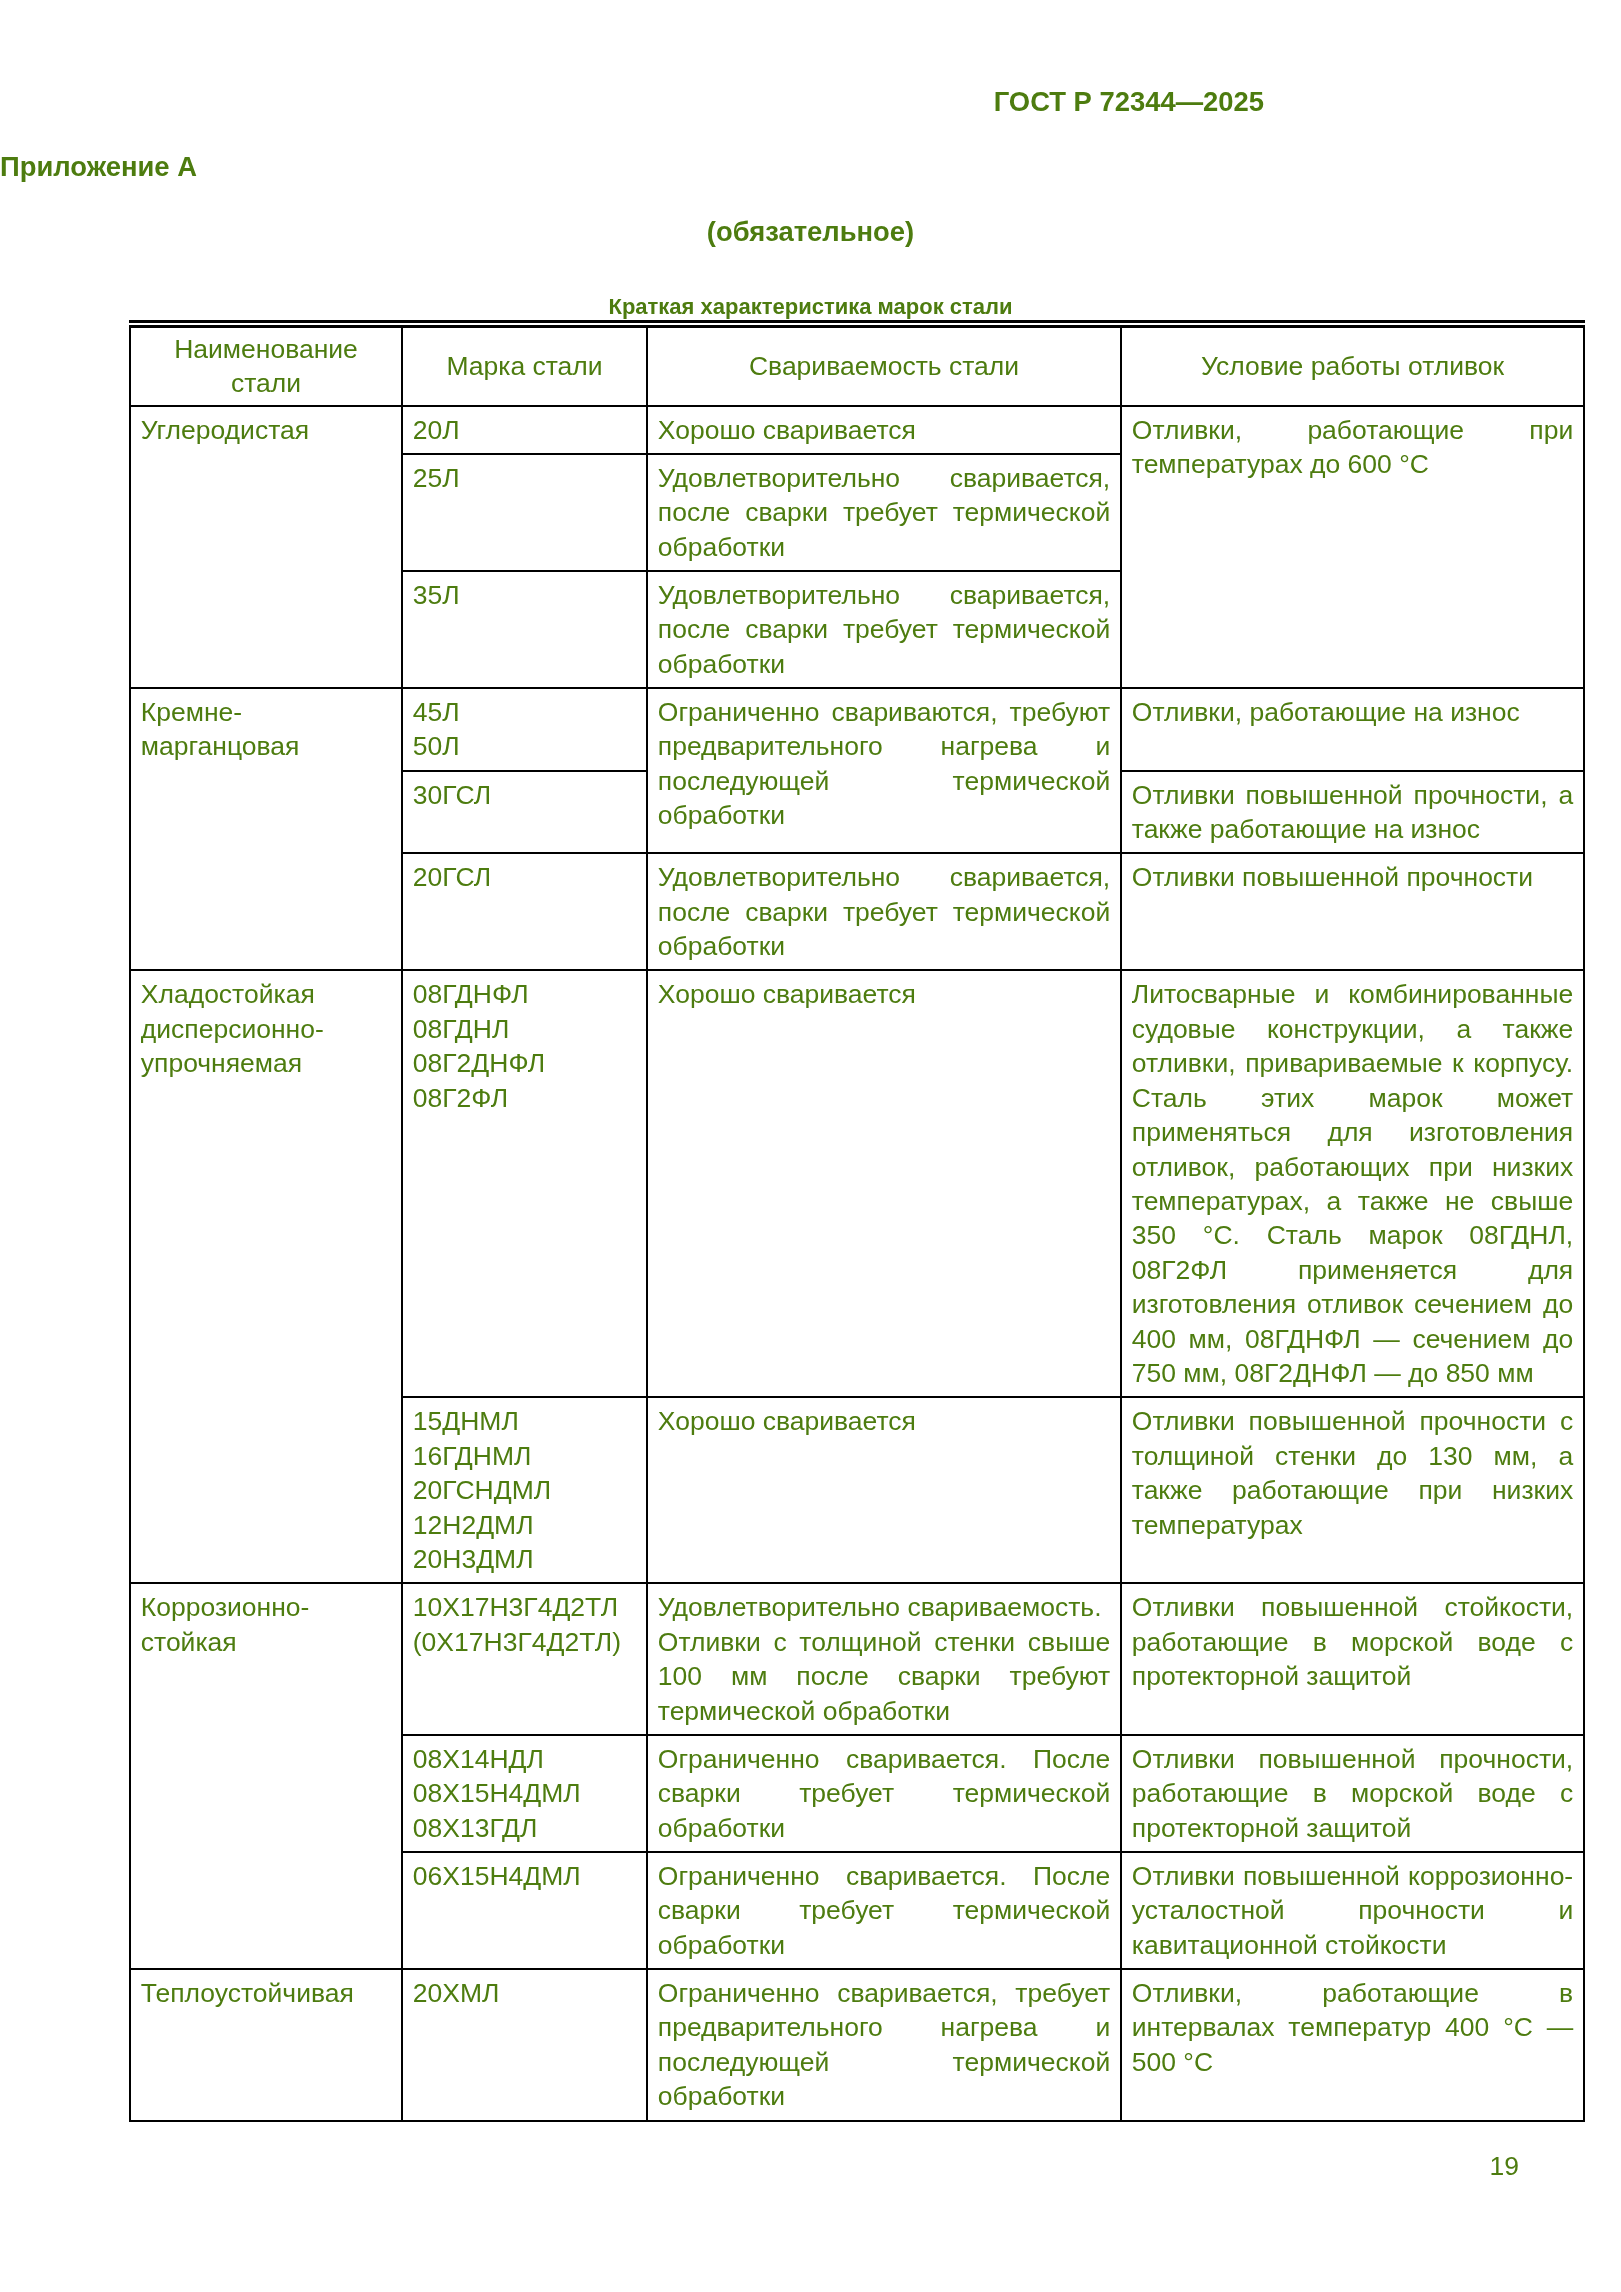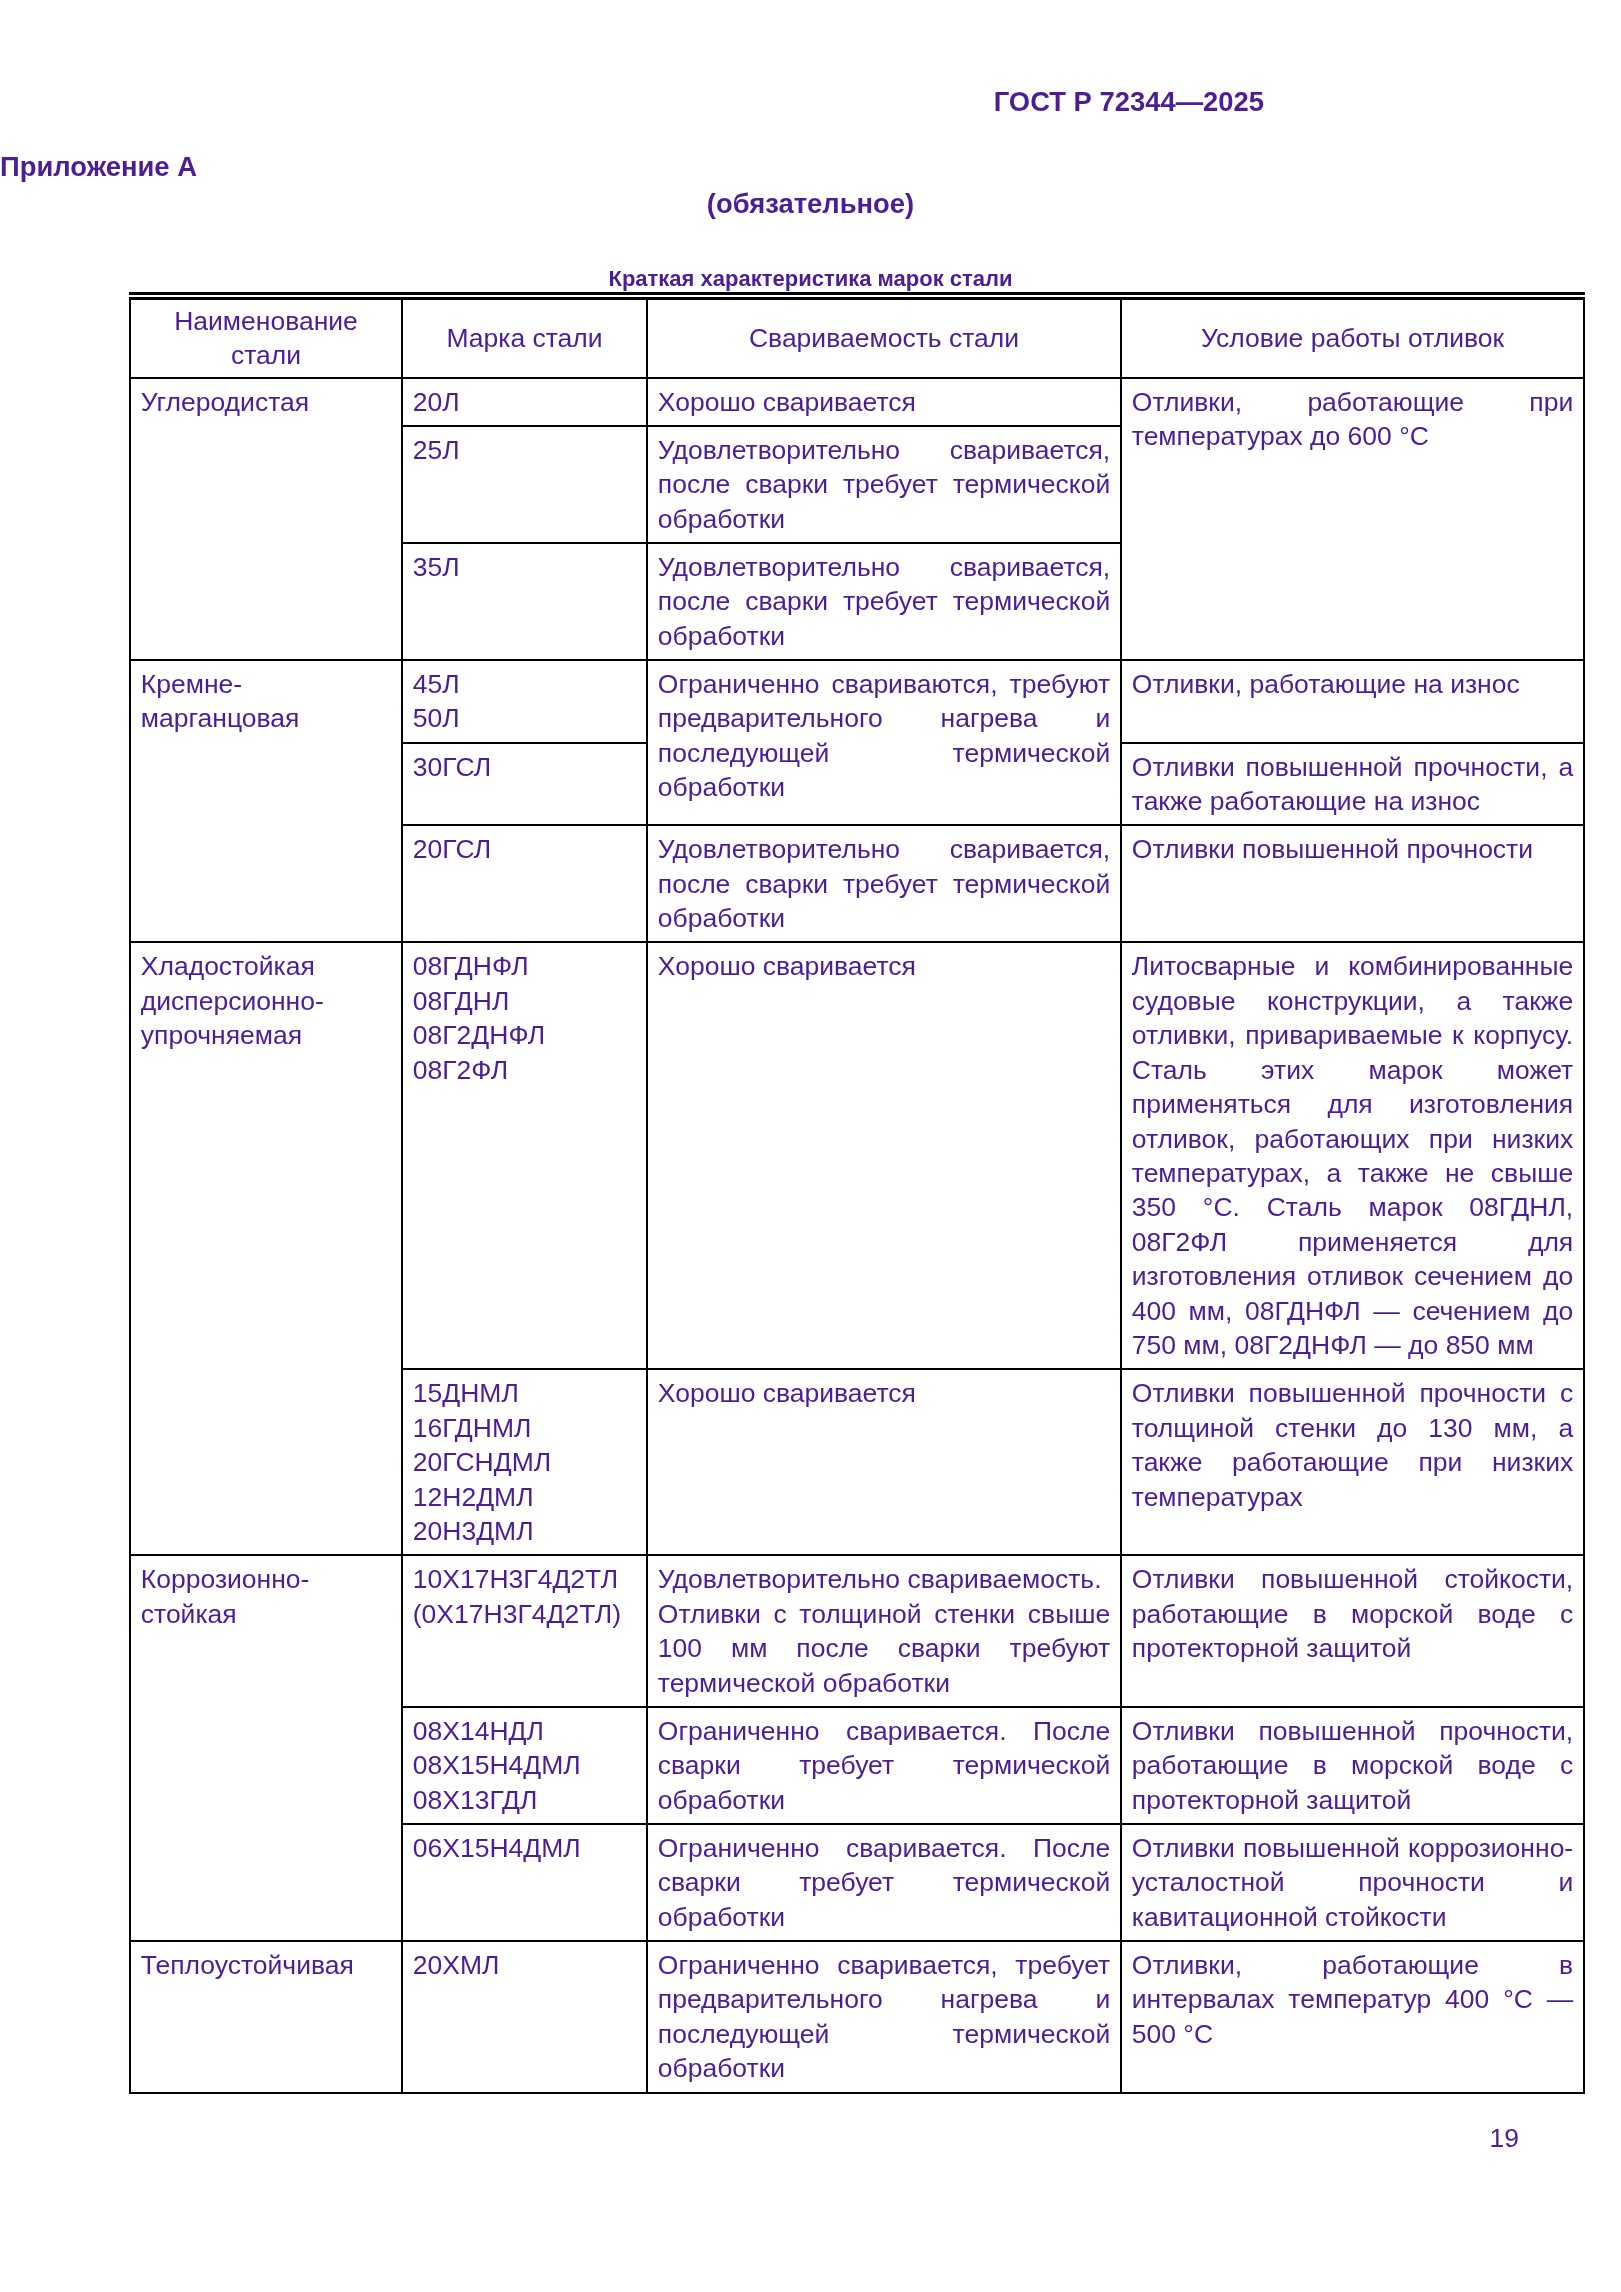--- a/index.html
+++ b/index.html
@@ -3,21 +3,21 @@
 <meta charset="utf-8">
 <style>
   * { margin: 0; padding: 0; box-sizing: border-box; }
   html, body { background: #ffffff; }
   .page {
     position: relative;
     width: 1621px;
     height: 2293px;
     background: #ffffff;
     font-family: "Liberation Sans", "DejaVu Sans", sans-serif;
-    color: #4c1d95;
+    color: #4d7c0f;
     padding-top: 86px;
     overflow: hidden;
   }
   .content { width: 1455px; margin-left: 129px; }
 
   .doc-code {
     width: 1455px;
     margin-left: 129px;
     text-align: right;
     padding-right: 320px;
@@ -28,20 +28,21 @@
     margin-top: 31px;
     font-size: 27.4px;
     font-weight: bold;
     line-height: 1.35;
   }
   .appendix-subtitle {
     text-align: center;
     font-size: 27.4px;
     font-weight: bold;
     line-height: 1.35;
+    margin-top: 28px;
   }
   .doc-heading {
     margin-top: 43px;
     text-align: center;
     font-size: 22px;
     font-weight: bold;
   }
   .table-caption {
     margin-top: 57px;
     margin-bottom: 13.7px;

